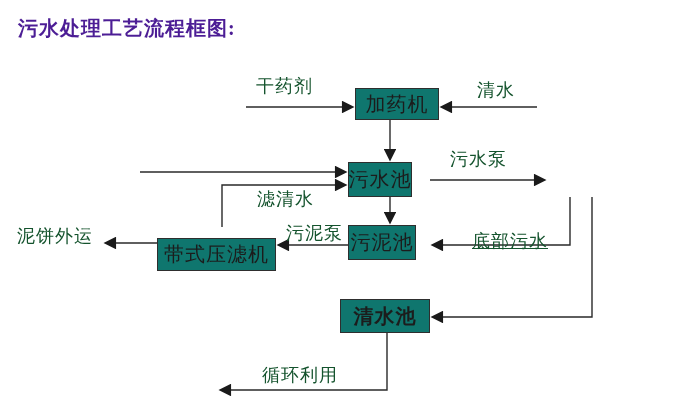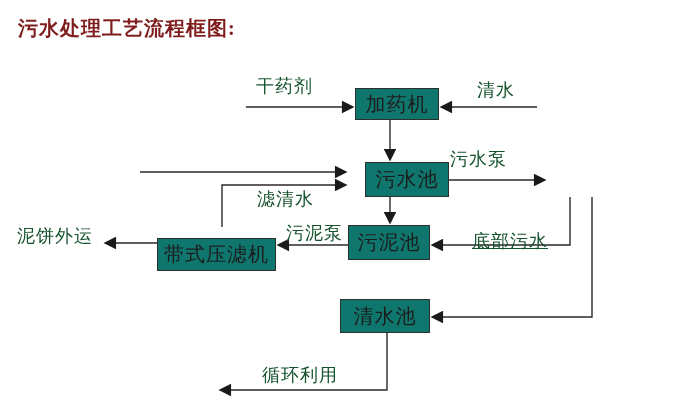--- a/index.html
+++ b/index.html
@@ -12,21 +12,21 @@
     overflow: hidden;
   }
   .page-title {
     position: absolute;
     left: 18px;
     top: 15px;
     margin: 0;
     font-size: 20px;
     font-weight: bold;
     letter-spacing: 1px;
-    color: #7f1d1d;
+    color: #4c1d95;
     white-space: nowrap;
   }
   svg.wires {
     position: absolute;
     left: 0;
     top: 0;
     width: 700px;
     height: 420px;
   }
   .node {
@@ -45,25 +45,25 @@
   .elabel {
     position: absolute;
     font-size: 18px;
     letter-spacing: 1px;
     color: #14532d;
     white-space: nowrap;
     line-height: 19px;
   }
   
   #n-dosing      { left: 355px; top: 88px;  width: 84px;  height: 32px; }
-  #n-sewagepool  { left: 348px; top: 162px; width: 84px;  height: 35px; margin-left: 17px; }
+  #n-sewagepool  { left: 348px; top: 162px; width: 64px;  height: 35px; }
   #n-tower       { left: 547px; top: 167px; width: 133px; height: 31px; }
-  #n-sludgepool  { left: 348px; top: 225px; width: 82px;  height: 35px; }
+  #n-sludgepool  { left: 348px; top: 225px; width: 68px;  height: 35px; }
   #n-beltpress   { left: 157px; top: 238px; width: 119px; height: 33px; }
-  #n-clearpool   { left: 340px; top: 299px; width: 90px;  height: 34px; }
+  #n-clearpool   { left: 340px; top: 299px; width: 90px;  height: 34px; font-weight: bold; }
   
   #l-dryagent    { left: 256px; top: 77px; }
   #l-clearwater  { left: 477px; top: 81px; }
   #l-sandwash    { left: 172px; top: 152px; }
   #l-sewagepump  { left: 450px; top: 150px; text-align: center; }
   #l-filtered    { left: 257px; top: 190px; }
   #l-sludgepump  { left: 286px; top: 224px; }
   #l-bottomsew   { left: 472px; top: 232px; text-decoration: underline; }
   #l-mudcake     { left: 17px;  top: 227px; }
   #l-recycle     { left: 262px; top: 366px; }

